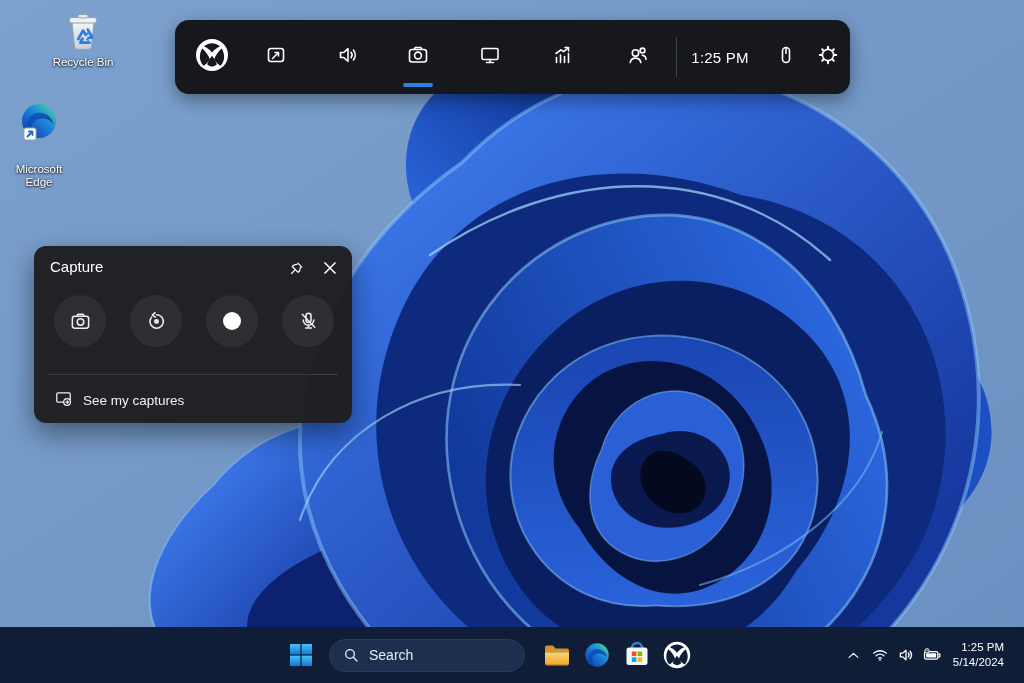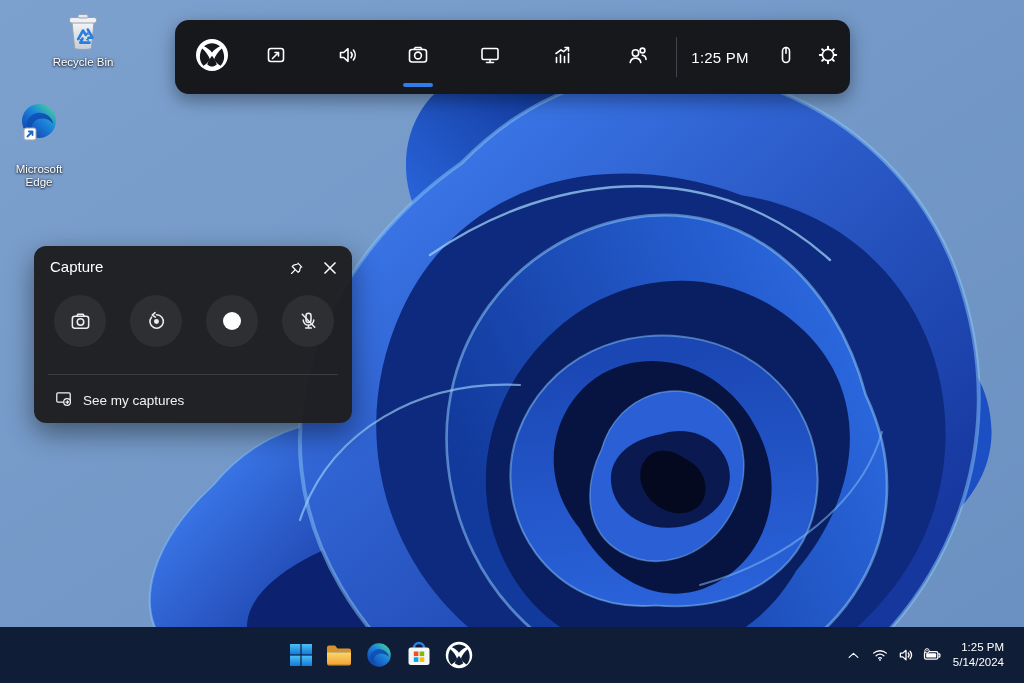--- a/index.html
+++ b/index.html
@@ -298,20 +298,27 @@
                 <stop offset="1" stop-color="#1579d9"></stop>
             </linearGradient>
           </defs>
           <rect x="1" y="1" width="10.4" height="10.4" fill="url(#winG)"></rect>
           <rect x="12.6" y="1" width="10.4" height="10.4" fill="url(#winG)"></rect>
           <rect x="1" y="12.6" width="10.4" height="10.4" fill="url(#winG)"></rect>
           <rect x="12.6" y="12.6" width="10.4" height="10.4" fill="url(#winG)"></rect>
         </svg>
       </div>
 
+      <div class="searchpill">
+        <svg width="16" height="16" viewBox="0 0 24 24" fill="none" stroke="#e7ecf4" stroke-width="2">
+          <circle cx="10.5" cy="10.5" r="6.5"></circle>
+          <path d="M15.5,15.5 L21,21" stroke-linecap="round"></path>
+        </svg>
+        <span>Search</span>
+      </div>
 
       <div class="tb-btn">
         <svg width="30" height="30" viewBox="0 0 30 30">
           <defs>
             <linearGradient id="foldF" x1="0" y1="0" x2="0" y2="1">
               <stop offset="0" stop-color="#ffd464"></stop>
                 <stop offset="1" stop-color="#f0a83c"></stop>
             </linearGradient>
           </defs>
           <path d="M3,7.5 a2,2 0 0 1 2,-2 h6 l2.5,3 H25 a2,2 0 0 1 2,2 v13 a2,2 0 0 1 -2,2 H5 a2,2 0 0 1 -2,-2 Z" fill="#d8922b"></path>

